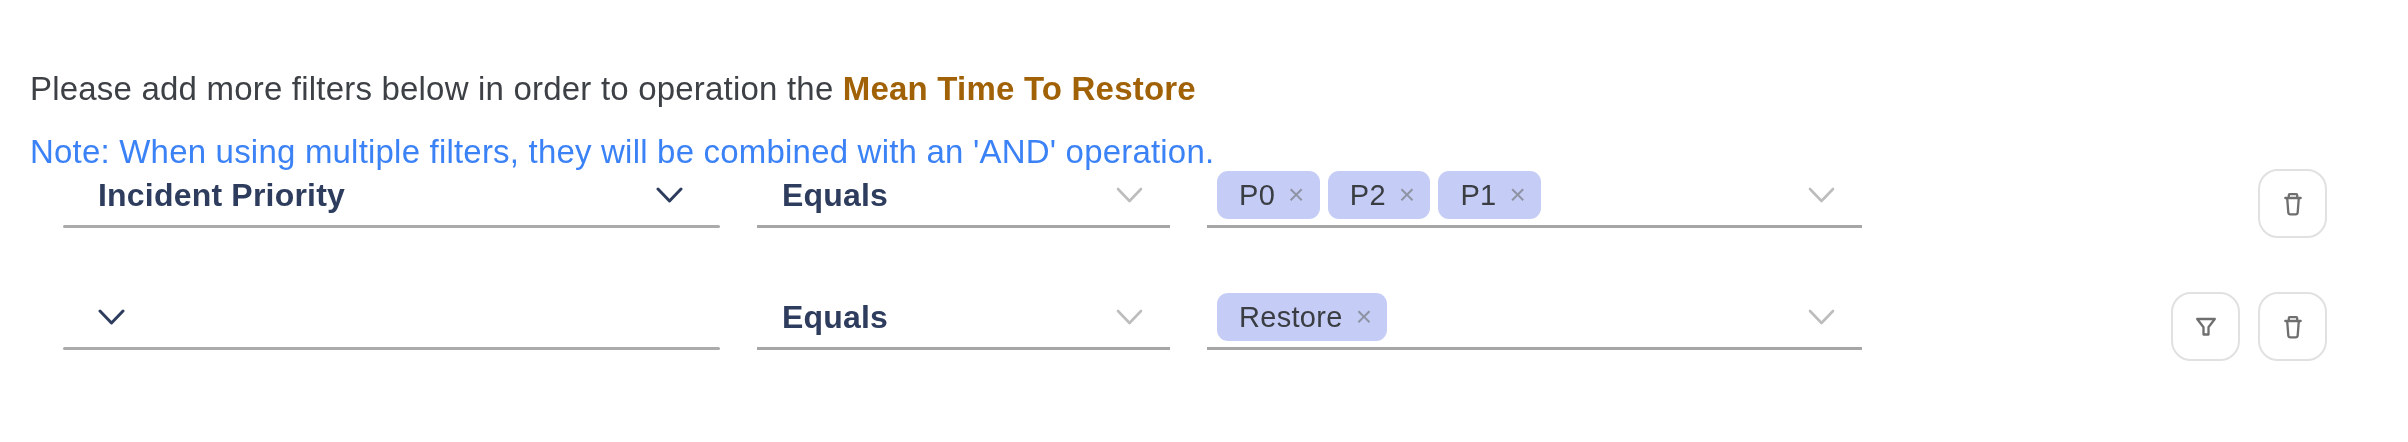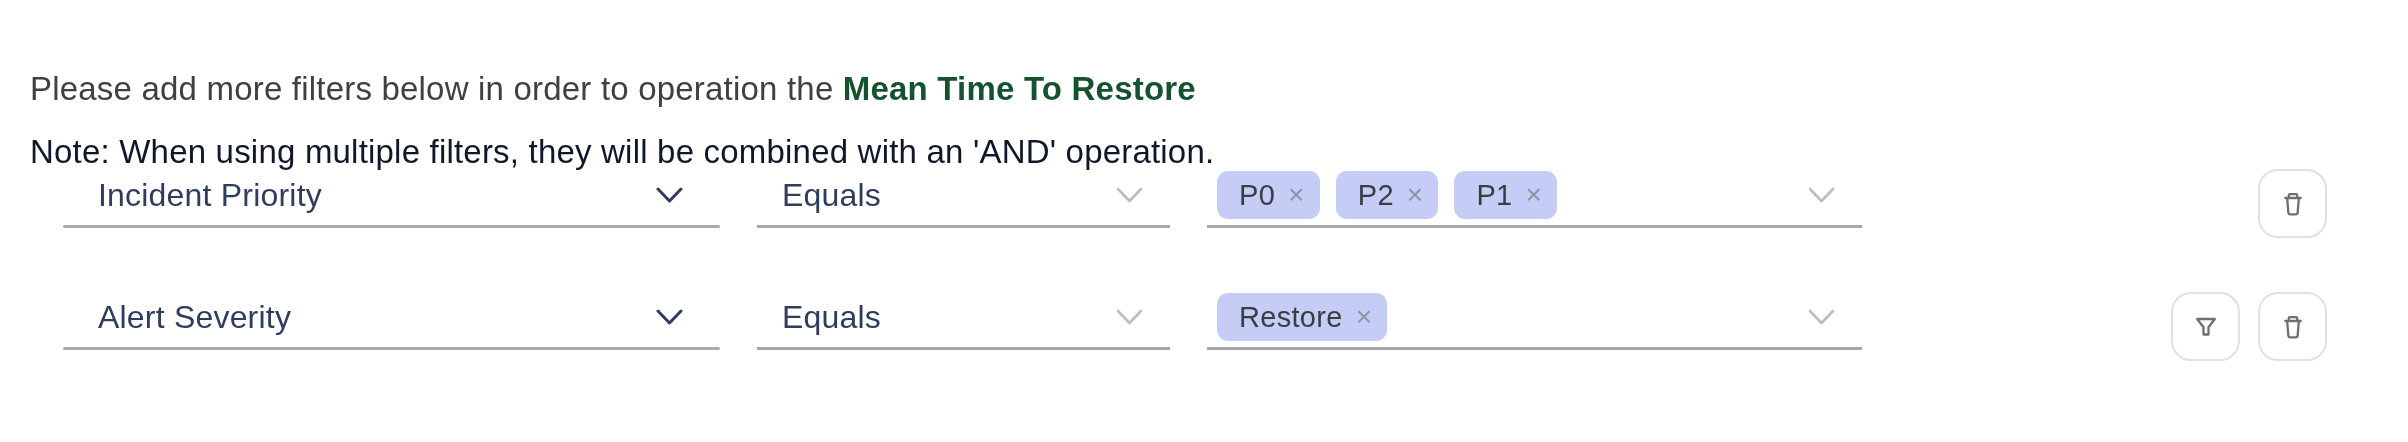--- a/index.html
+++ b/index.html
@@ -8,24 +8,24 @@
     background:#ffffff; overflow:hidden;
     font-family:"Liberation Sans", sans-serif;
   }
 
   
   .instruction {
     position:absolute; left:30px; top:36px;
     font-size:33px; line-height:40px; color:#3d4045;
     white-space:pre; letter-spacing:0.2px;
   }
-  .instruction strong { font-weight:700; color:#14532d; }
+  .instruction strong { font-weight:700; color:#a16207; }
   .note {
     position:absolute; left:30px; top:99px;
-    font-size:33px; line-height:40px; color:#0f172a;
+    font-size:33px; line-height:40px; color:#3b82f6;
     letter-spacing:0.2px;
   }
 
   
   .field {
     position:absolute; height:62px; box-sizing:border-box;
     display:flex; align-items:center; cursor:pointer;
   }
   .underline {
     position:absolute; left:0; right:0; bottom:-2px; height:3px;
@@ -35,28 +35,28 @@
 
   .row1 { top:164px; }
   .row2 { top:286px; }
 
   .f-attr { left:63px;  width:657px; padding-left:35px; }
   .f-op   { left:757px; width:413px; padding-left:25px; }
   .f-val  { left:1207px; width:655px; padding-left:10px; }
 
   .field-label {
     flex:1; font-size:32px; color:#2e3d5e; letter-spacing:0.2px;
-    overflow:hidden; white-space:nowrap;
+    overflow:hidden; white-space:nowrap;font-weight:bold;
   }
   .chev { flex:none; }
   .f-attr .chev { margin-right:37px; }
   .f-op .chev, .f-val .chev { margin-right:27px; }
 
   
-  .chips { flex:1; display:flex; align-items:center; gap:16px; }
+  .chips { flex:1; display:flex; align-items:center; gap:8px; }
   .chip {
     display:inline-flex; align-items:center; height:48px;
     background:#c5cdf6; border-radius:11px;
     padding:0 15px 0 22px; font-size:29px; color:#3a3d42;
     letter-spacing:0.3px;
   }
   .chip .x {
     margin-left:13px; font-size:28px; color:#8e94a4;
     line-height:1; cursor:pointer; font-weight:400;
   }
@@ -121,21 +121,20 @@
   <svg width="34" height="34" viewBox="0 0 34 34">
     <g fill="none" stroke="#6f6f6f" stroke-width="2.3" stroke-linecap="round" stroke-linejoin="round">
       <path d="M12.8 10.8 V8.2 a1 1 0 0 1 1 -1 h6.4 a1 1 0 0 1 1 1 v2.6"></path>
       <path d="M9.3 11 H24.7"></path>
       <path d="M11.2 11.2 L12.3 25.4 a2.1 2.1 0 0 0 2.1 1.9 h5.2 a2.1 2.1 0 0 0 2.1 -1.9 L22.8 11.2"></path>
     </g>
   </svg>
 </button>
 
 <div class="field row2 f-attr">
-  <span class="field-label">Alert Severity</span>
   <svg class="chev" width="27" height="17" viewBox="0 0 27 17">
     <polyline points="2,2 13.5,14 25,2" fill="none" stroke="#2e3d5e" stroke-width="3" stroke-linecap="round" stroke-linejoin="round"></polyline>
   </svg>
   <span class="underline rounded"></span>
 </div>
 
 <div class="field row2 f-op">
   <span class="field-label">Equals</span>
   <svg class="chev" width="27" height="17" viewBox="0 0 27 17">
     <polyline points="2,2 13.5,14 25,2" fill="none" stroke="#bdbdbd" stroke-width="2.6" stroke-linecap="round" stroke-linejoin="round"></polyline>

